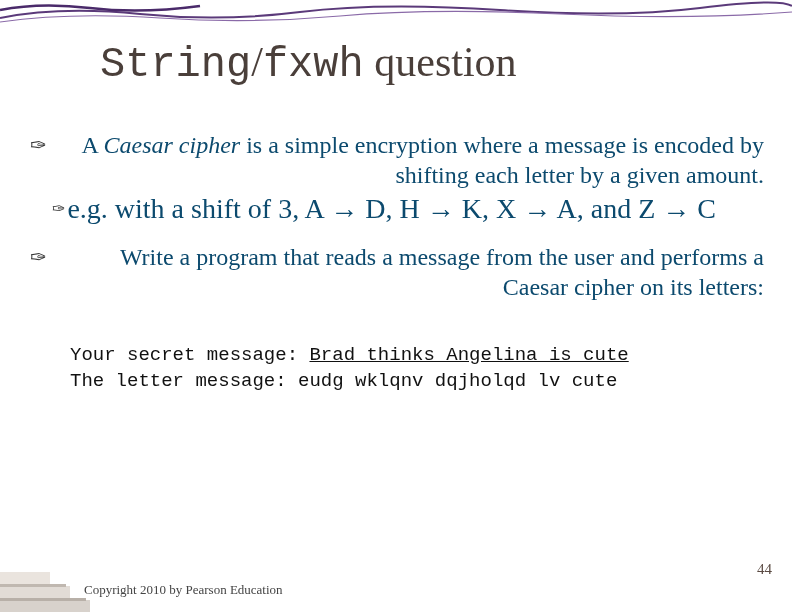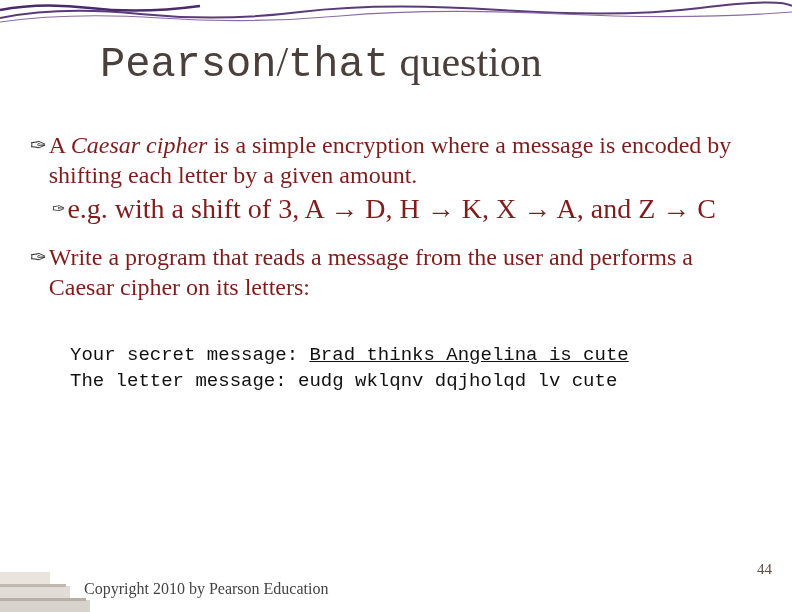--- a/index.html
+++ b/index.html
@@ -46,21 +46,22 @@
     flex: 0 0 auto;
     font-size: 20px;
     line-height: 30px;
     color: #333;
     margin-right: 2px;
     font-family: Arial, sans-serif;
   }
   .bullet-text {
     font-size: 24px;
     line-height: 30px;
-    color: #7f1d1d;
+    color: #0c4a6e;
+    text-align: right;
   }
   .italic { font-style: italic; }
   .sub-bullet {
     display: flex;
     align-items: flex-start;
     margin-left: 22px;
     margin-top: 6px;
     margin-bottom: 20px;
   }
   .sub-bullet .bullet-icon {
@@ -85,21 +86,21 @@
     right: 20px;
     bottom: 34px;
     font-size: 15px;
     color: #5a4a42;
     margin-top: 31px;
   }
   .copyright {
     position: absolute;
     left: 84px;
     bottom: 14px;
-    font-size: 16px;
+    font-size: 13px;
     color: #444;
     margin-top: 48px;
   }
   .bottom-deco {
     position: absolute;
     left: 0;
     bottom: 0;
     width: 90px;
     height: 60px;
   }
@@ -109,21 +110,21 @@
 
 <div class="top-flourish">
   <svg width="792" height="32" viewBox="0 0 792 32">
     <path d="M 0 18 Q 60 6 140 14 T 300 12 T 500 10 T 700 8 T 792 6" stroke="#5b3a7a" stroke-width="2" fill="none"></path>
     <path d="M 0 22 Q 70 12 160 18 T 340 16 T 560 14 T 792 12" stroke="#8a6aa8" stroke-width="1.2" fill="none"></path>
     <path d="M 0 10 Q 40 2 90 8 T 200 6" stroke="#4a2a6a" stroke-width="2.5" fill="none"></path>
   </svg>
 </div>
 
 <div class="title">
-  <span class="monosp">Pearson</span><span>/</span><span class="monosp">that</span><span> question</span>
+  <span class="monosp">String</span><span>/</span><span class="monosp">fxwh</span><span> question</span>
 </div>
 
 <div class="content">
 
   <div class="bullet-row">
     <span class="bullet-icon">✑</span>
     <span class="bullet-text">
       <span>A </span><span class="italic">Caesar cipher</span><span> is a simple encryption where a message is encoded by shifting each letter by a given amount.</span>
     </span>
   </div>

